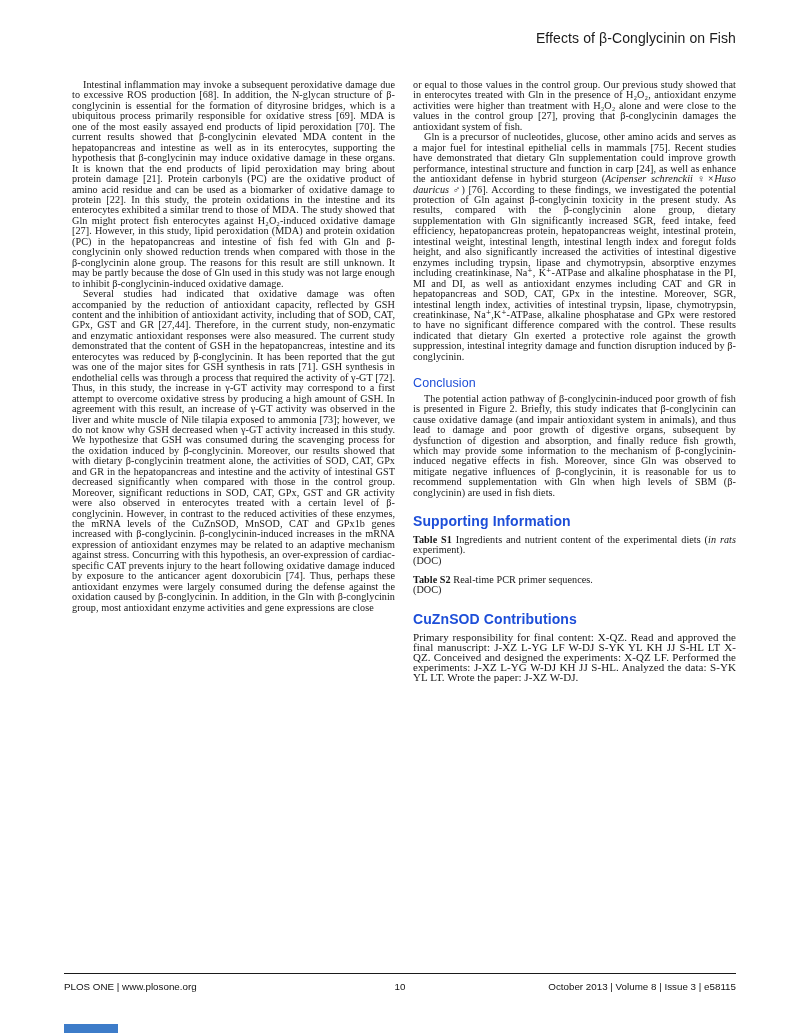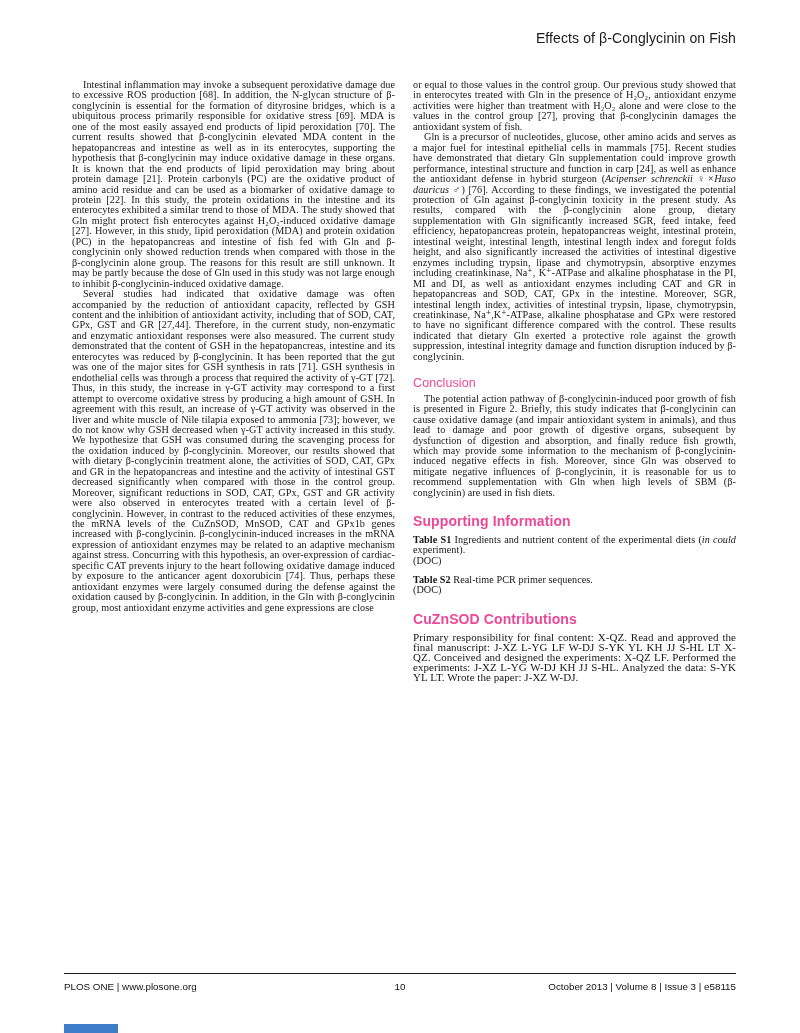--- a/index.html
+++ b/index.html
@@ -20,21 +20,21 @@
     color:#161616;letter-spacing:0.05px;
   }
   .col-left{left:72px;}
   .col-right{left:413px;}
   .para{margin:0;text-indent:11px;}
   .para.noindent{text-indent:0;}
   .para.small-para{font-size:11px;line-height:10px;}
   .para.supp{text-indent:0;margin-bottom:9px;}
   .heading{
     font-family:"Liberation Sans","DejaVu Sans",sans-serif;
-    text-align:left;color:#ec4899;letter-spacing:0.1px;
+    text-align:left;color:#1d4ed8;letter-spacing:0.1px;
   }
   .heading.h-reg{font-size:12.5px;font-weight:400;margin:16px 0 5px 0;}
   .heading.h-bold{font-size:14px;font-weight:700;margin:18px 0 8px 0;}
   .footer-rule{position:absolute;left:64px;right:64px;top:973px;border-top:1px solid #1a1a1a;}
   .footer{
     position:absolute;left:64px;right:64px;top:981px;height:14px;
     font-family:"Liberation Sans","DejaVu Sans",sans-serif;
     font-size:9.8px;color:#111;
   }
   .f-left{position:absolute;left:0;top:0;text-align:right;}
@@ -51,21 +51,21 @@
   <div class="col col-left">
       <p class="para"><span>Intestinal inflammation may invoke a subsequent peroxidative damage due to excessive ROS production [68]. In addition, the N-glycan structure of β-conglycinin is essential for the formation of dityrosine bridges, which is a ubiquitous process primarily responsible for oxidative stress [69]. MDA is one of the most easily assayed end products of lipid peroxidation [70]. The current results showed that β-conglycinin elevated MDA content in the hepatopancreas and intestine as well as in its enterocytes, supporting the hypothesis that β-conglycinin may induce oxidative damage in these organs. It is known that the end products of lipid peroxidation may bring about protein damage [21]. Protein carbonyls (PC) are the oxidative product of amino acid residue and can be used as a biomarker of oxidative damage to protein [22]. In this study, the protein oxidations in the intestine and its enterocytes exhibited a similar trend to those of MDA. The study showed that Gln might protect fish enterocytes against H₂O₂-induced oxidative damage [27]. However, in this study, lipid peroxidation (MDA) and protein oxidation (PC) in the hepatopancreas and intestine of fish fed with Gln and β-conglycinin only showed reduction trends when compared with those in the β-conglycinin alone group. The reasons for this result are still unknown. It may be partly because the dose of Gln used in this study was not large enough to inhibit β-conglycinin-induced oxidative damage.</span></p>
       <p class="para"><span>Several studies had indicated that oxidative damage was often accompanied by the reduction of antioxidant capacity, reflected by GSH content and the inhibition of antioxidant activity, including that of SOD, CAT, GPx, GST and GR [27,44]. Therefore, in the current study, non-enzymatic and enzymatic antioxidant responses were also measured. The current study demonstrated that the content of GSH in the hepatopancreas, intestine and its enterocytes was reduced by β-conglycinin. It has been reported that the gut was one of the major sites for GSH synthesis in rats [71]. GSH synthesis in endothelial cells was through a process that required the activity of γ-GT [72]. Thus, in this study, the increase in γ-GT activity may correspond to a first attempt to overcome oxidative stress by producing a high amount of GSH. In agreement with this result, an increase of γ-GT activity was observed in the liver and white muscle of Nile tilapia exposed to ammonia [73]; however, we do not know why GSH decreased when γ-GT activity increased in this study. We hypothesize that GSH was consumed during the scavenging process for the oxidation induced by β-conglycinin. Moreover, our results showed that with dietary β-conglycinin treatment alone, the activities of SOD, CAT, GPx and GR in the hepatopancreas and intestine and the activity of intestinal GST decreased significantly when compared with those in the control group. Moreover, significant reductions in SOD, CAT, GPx, GST and GR activity were also observed in enterocytes treated with a certain level of β-conglycinin. However, in contrast to the reduced activities of these enzymes, the mRNA levels of the CuZnSOD, MnSOD, CAT and GPx1b genes increased with β-conglycinin. β-conglycinin-induced increases in the mRNA expression of antioxidant enzymes may be related to an adaptive mechanism against stress. Concurring with this hypothesis, an over-expression of cardiac-specific CAT prevents injury to the heart following oxidative damage induced by exposure to the anticancer agent doxorubicin [74]. Thus, perhaps these antioxidant enzymes were largely consumed during the defense against the oxidation caused by β-conglycinin. In addition, in the Gln with β-conglycinin group, most antioxidant enzyme activities and gene expressions are close</span></p>
     </div>
   <div class="col col-right">
       <p class="para noindent"><span>or equal to those values in the control group. Our previous study showed that in enterocytes treated with Gln in the presence of H₂O₂, antioxidant enzyme activities were higher than treatment with H₂O₂ alone and were close to the values in the control group [27], proving that β-conglycinin damages the antioxidant system of fish.</span></p>
       <p class="para"><span>Gln is a precursor of nucleotides, glucose, other amino acids and serves as a major fuel for intestinal epithelial cells in mammals [75]. Recent studies have demonstrated that dietary Gln supplementation could improve growth performance, intestinal structure and function in carp [24], as well as enhance the antioxidant defense in hybrid sturgeon (</span><span style="font-style: italic;">Acipenser schrenckii ♀×Huso dauricus ♂</span><span>) [76]. According to these findings, we investigated the potential protection of Gln against β-conglycinin toxicity in the present study. As results, compared with the β-conglycinin alone group, dietary supplementation with Gln significantly increased SGR, feed intake, feed efficiency, hepatopancreas protein, hepatopancreas weight, intestinal protein, intestinal weight, intestinal length, intestinal length index and foregut folds height, and also significantly increased the activities of intestinal digestive enzymes including trypsin, lipase and chymotrypsin, absorptive enzymes including creatinkinase, Na⁺, K⁺-ATPase and alkaline phosphatase in the PI, MI and DI, as well as antioxidant enzymes including CAT and GR in hepatopancreas and SOD, CAT, GPx in the intestine. Moreover, SGR, intestinal length index, activities of intestinal trypsin, lipase, chymotrypsin, creatinkinase, Na⁺,K⁺-ATPase, alkaline phosphatase and GPx were restored to have no significant difference compared with the control. These results indicated that dietary Gln exerted a protective role against the growth suppression, intestinal integrity damage and function disruption induced by β-conglycinin.</span></p>
       <h2 class="heading h-reg">Conclusion</h2>
       <p class="para"><span>The potential action pathway of β-conglycinin-induced poor growth of fish is presented in Figure 2. Briefly, this study indicates that β-conglycinin can cause oxidative damage (and impair antioxidant system in animals), and thus lead to damage and poor growth of digestive organs, subsequent by dysfunction of digestion and absorption, and finally reduce fish growth, which may provide some information to the mechanism of β-conglycinin-induced negative effects in fish. Moreover, since Gln was observed to mitigate negative influences of β-conglycinin, it is reasonable for us to recommend supplementation with Gln when high levels of SBM (β-conglycinin) are used in fish diets.</span></p>
       <h2 class="heading h-bold">Supporting Information</h2>
-      <p class="para noindent supp"><span style="font-weight: bold;">Table S1</span><span>   Ingredients and nutrient content of the experimental diets (</span><span style="font-style: italic;">in could</span><span> experiment).</span><br><span>(DOC)</span></p>
+      <p class="para noindent supp"><span style="font-weight: bold;">Table S1</span><span>   Ingredients and nutrient content of the experimental diets (</span><span style="font-style: italic;">in rats</span><span> experiment).</span><br><span>(DOC)</span></p>
       <p class="para noindent supp"><span style="font-weight: bold;">Table S2</span><span>   Real-time PCR primer sequences.</span><br><span>(DOC)</span></p>
       <h2 class="heading h-bold">CuZnSOD Contributions</h2>
       <p class="para noindent small-para"><span>Primary responsibility for final content: X-QZ. Read and approved the final manuscript: J-XZ L-YG LF W-DJ S-YK YL KH JJ S-HL LT X-QZ. Conceived and designed the experiments: X-QZ LF. Performed the experiments: J-XZ L-YG W-DJ KH JJ S-HL. Analyzed the data: S-YK YL LT. Wrote the paper: J-XZ W-DJ.</span></p>
     </div>
 
   <div class="footer-rule"></div>
   <div class="footer">
     <span class="f-left">PLOS ONE | www.plosone.org</span>
     <span class="f-center">10</span>
     <span class="f-right">October 2013 | Volume 8 | Issue 3 | e58115</span>

